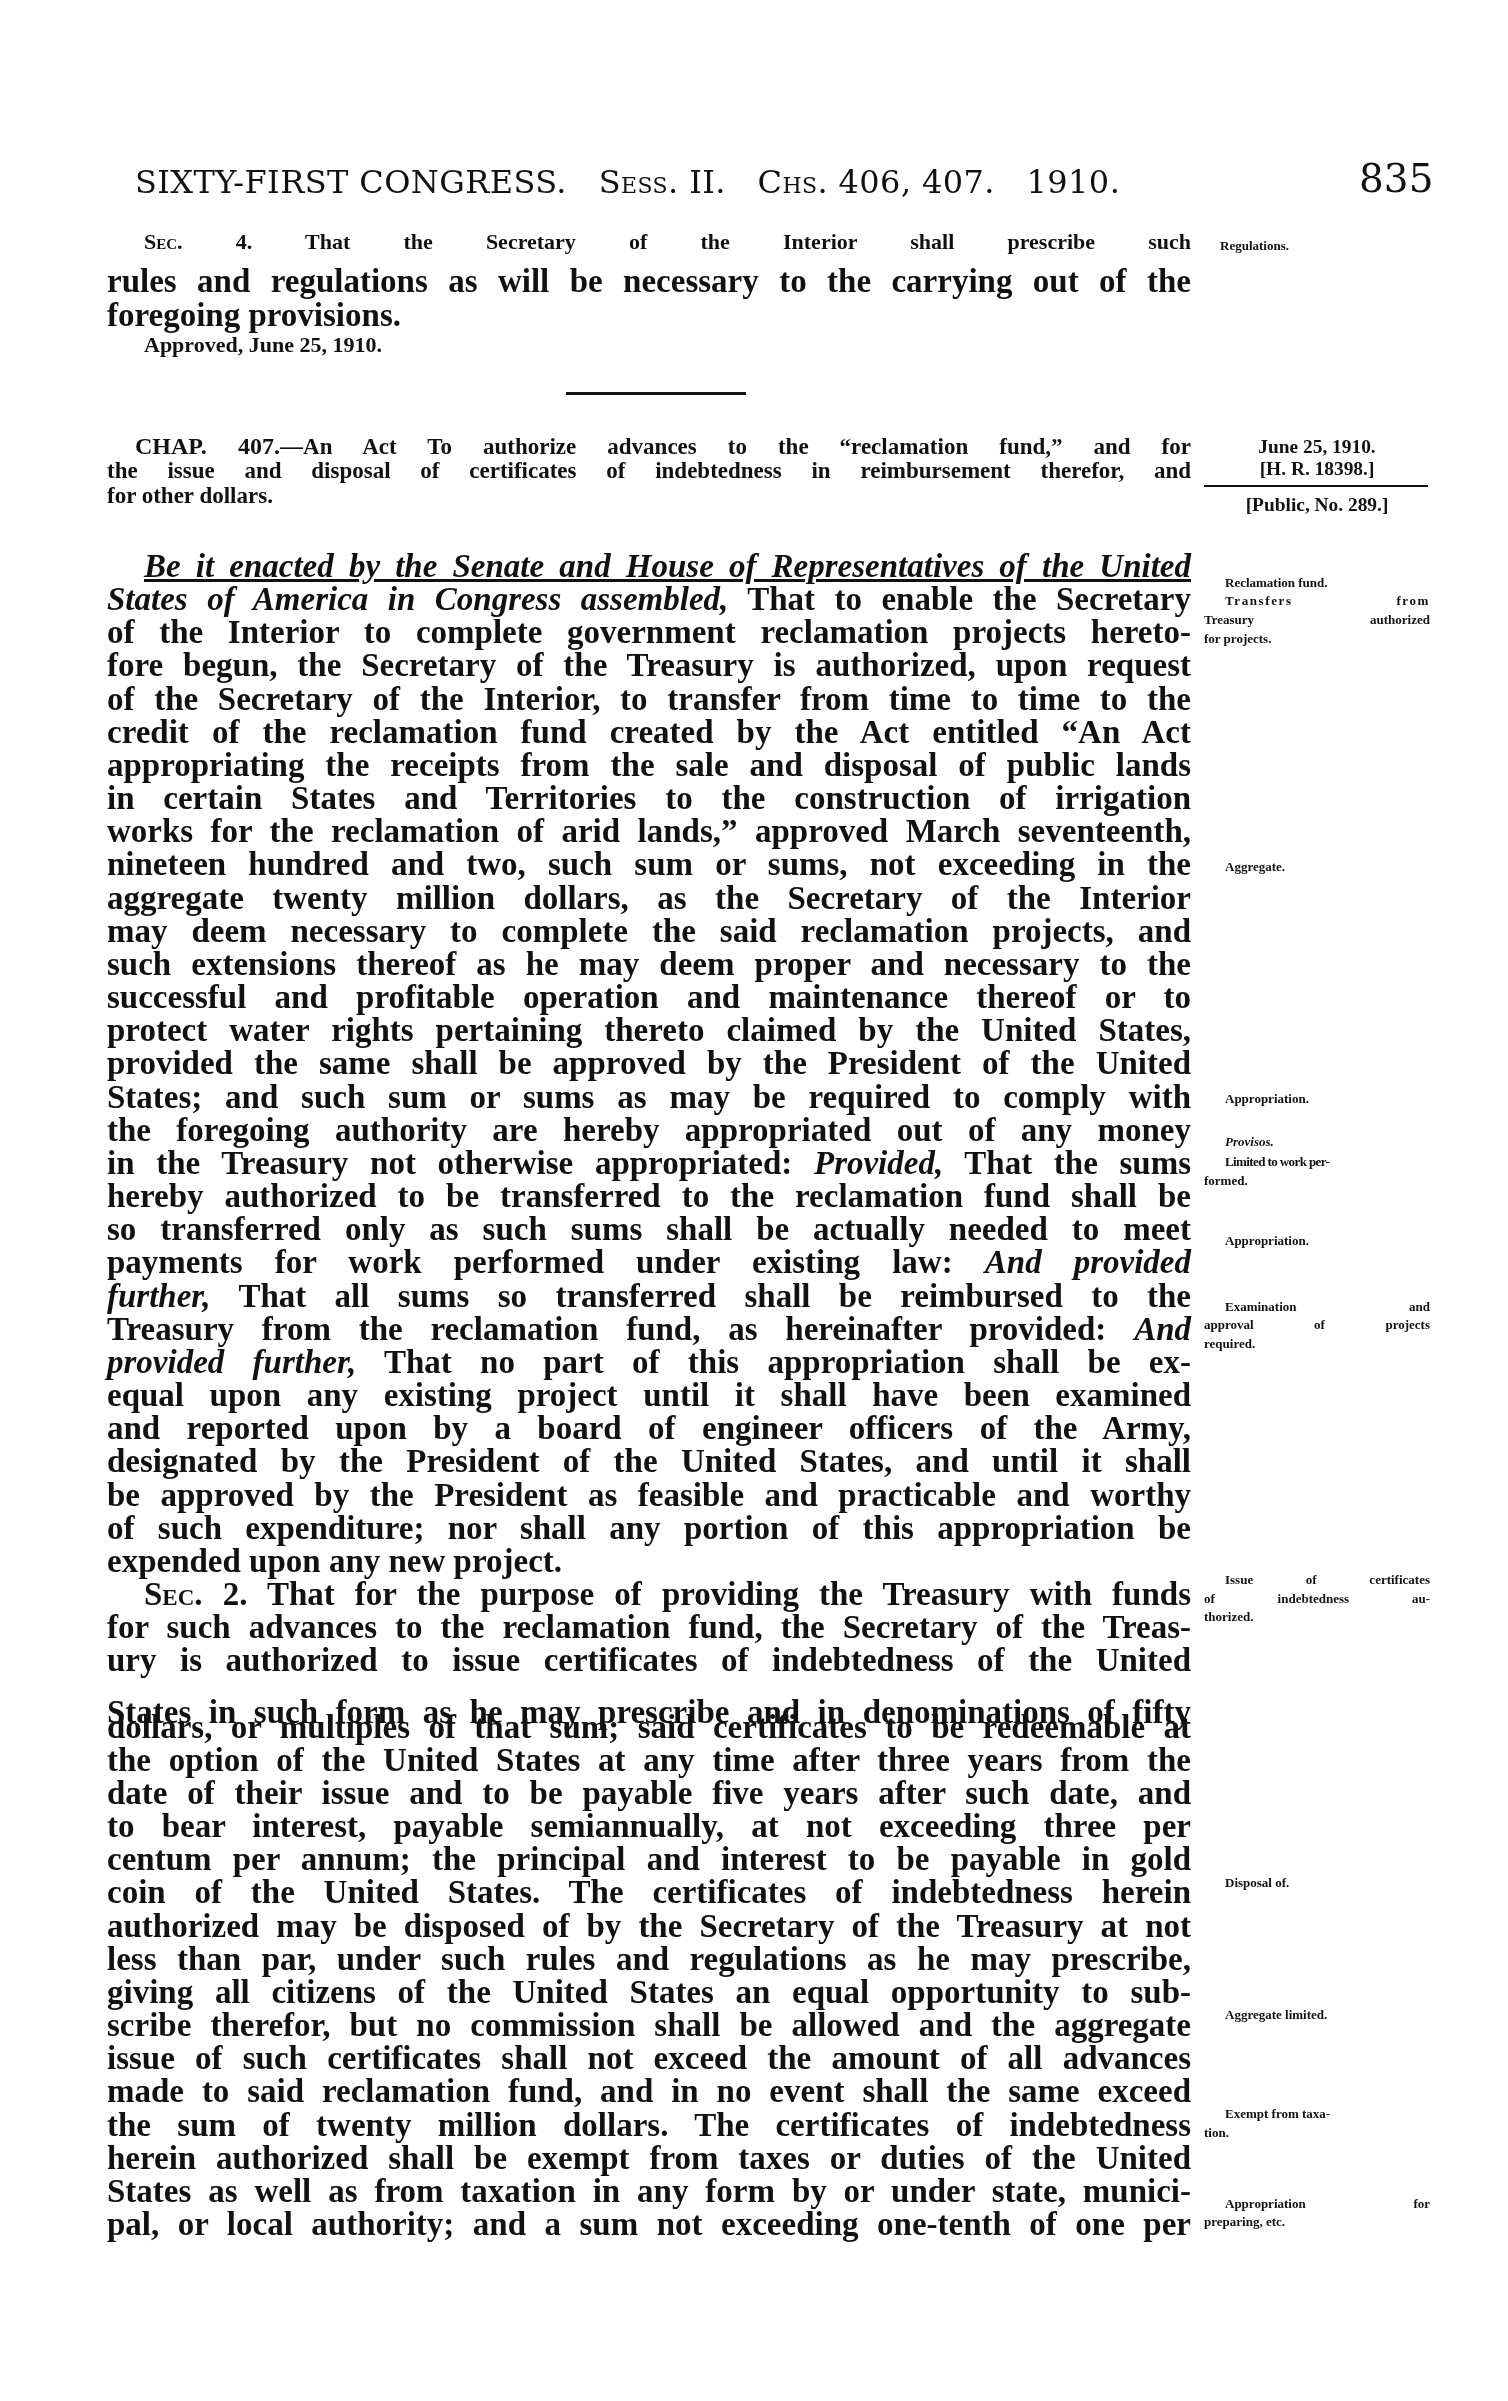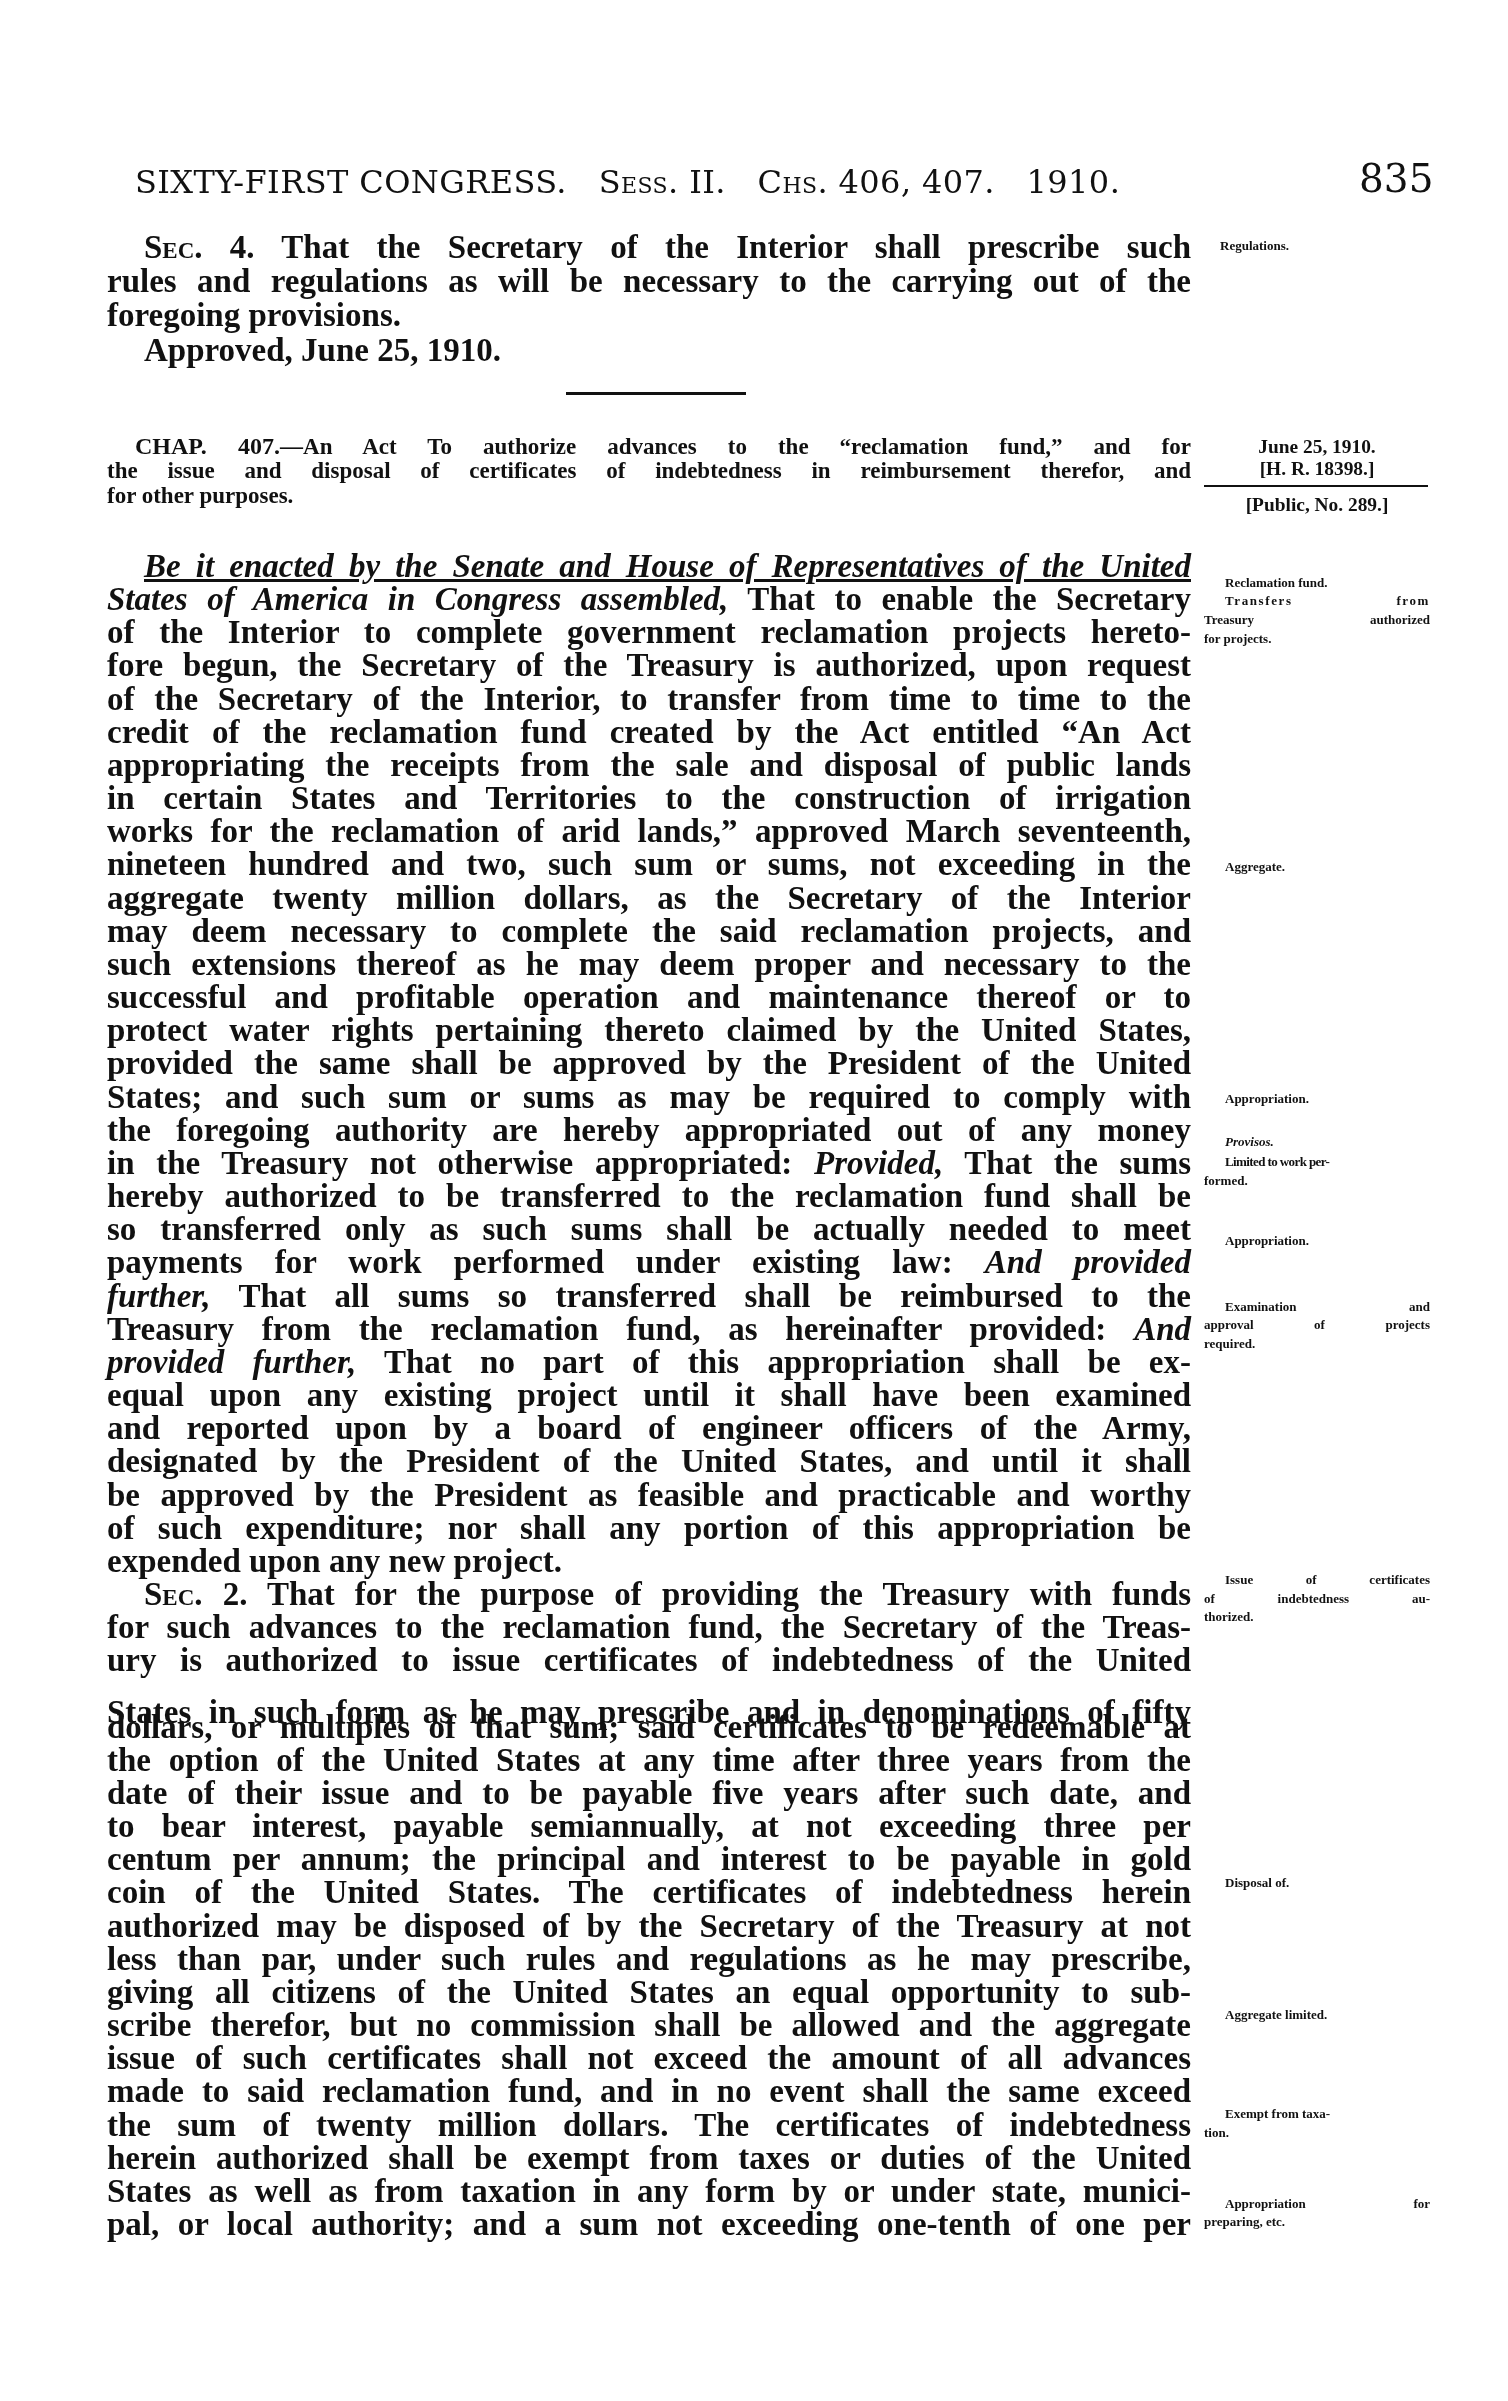--- a/index.html
+++ b/index.html
@@ -5,21 +5,21 @@
   html, body { margin: 0; padding: 0; background: #ffffff; }
   body { width: 1508px; height: 2401px; position: relative; overflow: hidden;
          font-family: "DejaVu Serif", "Liberation Serif", serif; color: #111111; }
   .abs { position: absolute; white-space: nowrap; }
   .running-head { font-size: 32px; letter-spacing: 0.4px; line-height: 1; }
   .page-num { font-size: 39px; line-height: 1; }
   .body-line { font-family: "Liberation Serif", "DejaVu Serif", serif; font-size: 33px; line-height: 1;
                font-weight: bold; left: 107px; width: 1084px; text-align: justify; text-align-last: justify; }
   .body-line.last { text-align-last: left; }
   .body-line.indent { left: 144px; width: 1047px; }
-  .sec4 { font-family: "Liberation Serif", serif; font-size: 33px; font-weight: bold; line-height: 1; }
+  .sec4 { font-family: "Liberation Serif", serif; font-size: 22px; font-weight: bold; line-height: 1; }
   .chap-line { font-family: "Liberation Serif", serif; font-size: 23px; font-weight: bold; line-height: 1;
                left: 107px; width: 1084px; text-align: justify; text-align-last: justify; }
   .chap-line.indent { left: 135px; width: 1056px; }
   .chap-line.last { text-align-last: left; }
   .side { font-family: "Liberation Serif", serif; font-size: 13px; font-weight: bold; line-height: 1; }
   .side-line { left: 1204px; width: 226px; text-align: justify; text-align-last: justify; }
   .side-line.ind { left: 1225px; width: 205px; }
   .side-line.last { text-align-last: left; }
   .date-block { font-family: "Liberation Serif", serif; font-size: 19.4px; font-weight: bold; line-height: 1; text-align: center; width: 226px; left: 1204px; }
   .rule { position: absolute; background: #111; }
@@ -44,21 +44,21 @@
 <div class="abs body-line last" style="top:299px;">foregoing provisions.</div>
 <div class="abs sec4" style="left:144px; top:334px;">Approved, June 25, 1910.</div>
 <div class="abs side" style="left:1220px; top:239px;">Regulations.</div>
 
 <div class="rule" style="left:566px; top:392px; width:180px; height:3.2px;"></div>
 
 <div class="abs chap-line indent" style="top:434px;">
   <span style="font-size:24px;">CHAP. 407.</span><span>—An Act To authorize advances to the “reclamation fund,” and for</span>
 </div>
 <div class="abs chap-line" style="top:459px;">the issue and disposal of certificates of indebtedness in reimbursement therefor, and</div>
-<div class="abs chap-line last" style="top:484px;">for other purposes.</div>
+<div class="abs chap-line last" style="top:484px;">for other dollars.</div>
 
 <div class="abs date-block" style="top:437px;">June 25, 1910.</div>
 <div class="abs date-block" style="top:459px;">[H. R. 18398.]</div>
 <div class="rule" style="left:1204px; top:485px; width:224px; height:1.6px;"></div>
 <div class="abs date-block" style="top:495px;">[Public, No. 289.]</div>
 
 <div class="abs body-line indent ital" style="top:550px;text-decoration:underline;">Be it enacted by the Senate and House of Representatives of the United</div>
 <div class="abs body-line" style="top:583px;">
   <span class="ital">States of America in Congress assembled,</span><span> That to enable the Secretary</span>
 </div>

